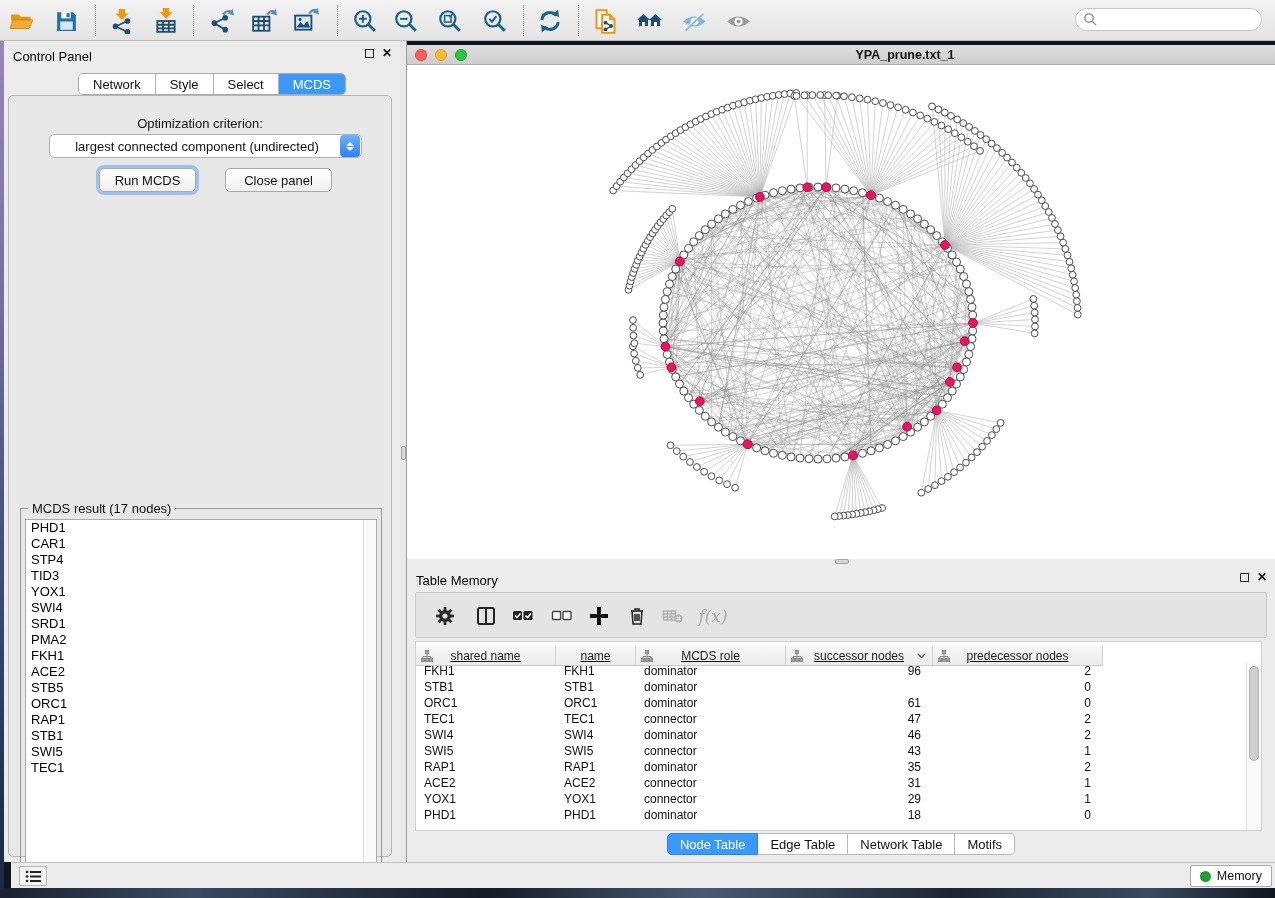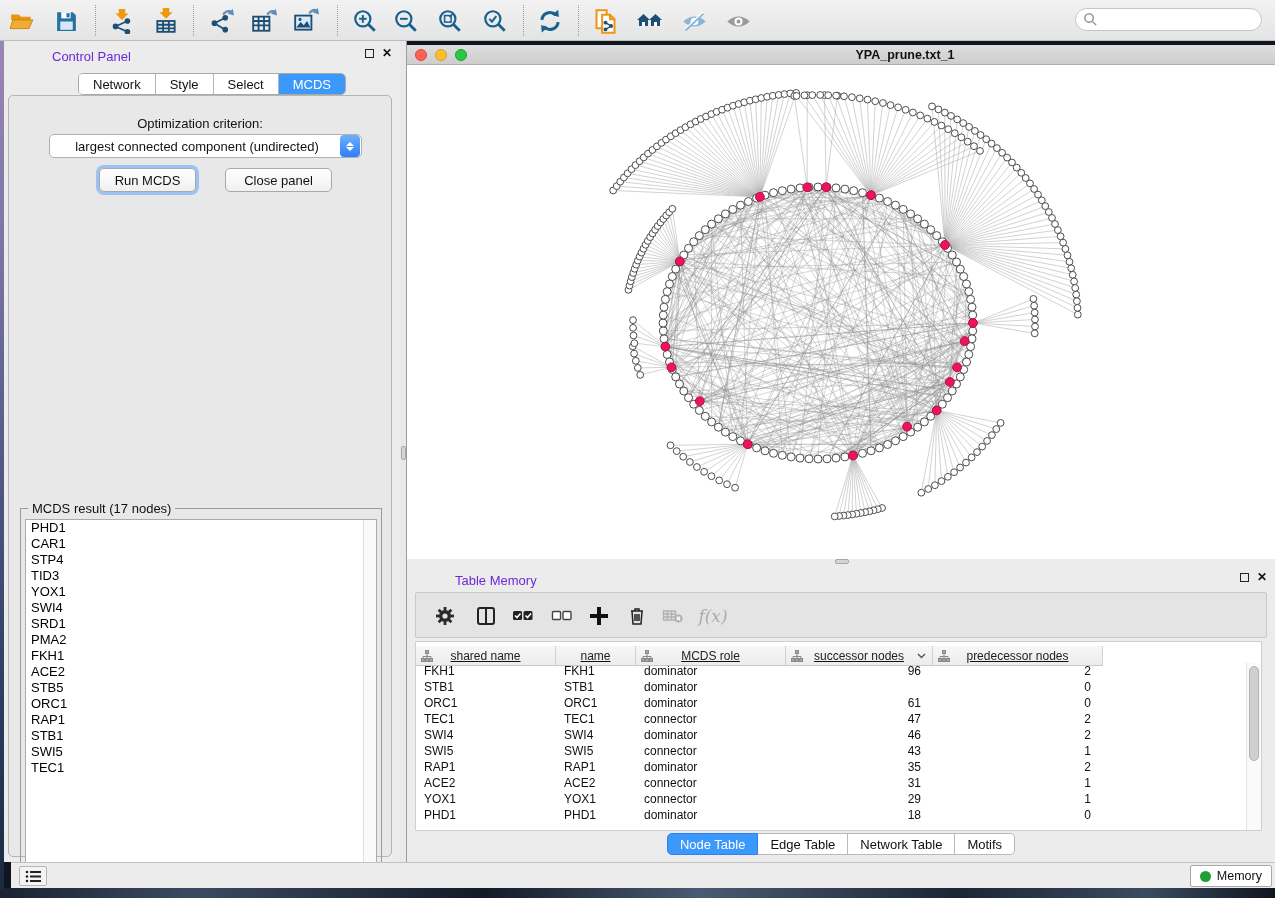--- a/index.html
+++ b/index.html
@@ -14,21 +14,21 @@
   
   #toolbar { position:absolute; left:0; top:0; width:1275px; height:41px;
      background:linear-gradient(#f2f2f2,#e4e4e4); border-bottom:1px solid #bdbdbd; }
   .tbi { position:absolute; top:7px; width:28px; height:28px; display:flex; align-items:center; justify-content:center; cursor:default; }
   .tbsep { position:absolute; top:5px; width:0; height:31px; border-left:1px dotted #9a9a9a; }
   #search-box { position:absolute; left:1075px; top:8px; width:187px; height:23px; background:#fff;
      border:1px solid #c6c6c6; border-radius:12px; display:flex; align-items:center; padding-left:7px; }
   #search-box input { border:none; outline:none; flex:1; font-size:12px; background:transparent; font-family:"Liberation Sans",sans-serif; }
   
   #control-panel { position:absolute; left:4px; top:41px; width:396px; height:821px; background:#ececec; }
-  .panel-title { position:absolute; left:9px; top:8px; font-size:13px; color:#6d28d9;margin-left:39px; }
+  .panel-title { position:absolute; left:9px; top:8px; font-size:13px; color:#000000; }
   .win-btns { position:absolute; right:8px; top:8px; display:flex; gap:8px; align-items:center; }
   .float-glyph { width:9px; height:9px; border:1.5px solid #222; }
   .close-glyph { font-size:12px; font-weight:bold; color:#111; line-height:9px; }
   #cp-tabs { position:absolute; left:74px; top:32px; height:22px; display:flex;
      border:1px solid #a9a9a9; border-radius:5px; overflow:hidden; background:#fff; }
   .cp-tab { padding:0 14px; display:flex; align-items:center; font-size:13px; border-right:1px solid #b5b5b5; background:#fff; }
   .cp-tab:last-child { border-right:none; }
   .cp-tab.sel { background:#3b99fc; color:#fff; }
   #cp-content { position:absolute; left:4px; top:54px; width:384px; height:762px;
      background:#e8e8e8; border:1px solid #b5b5b5; border-radius:5px; }

